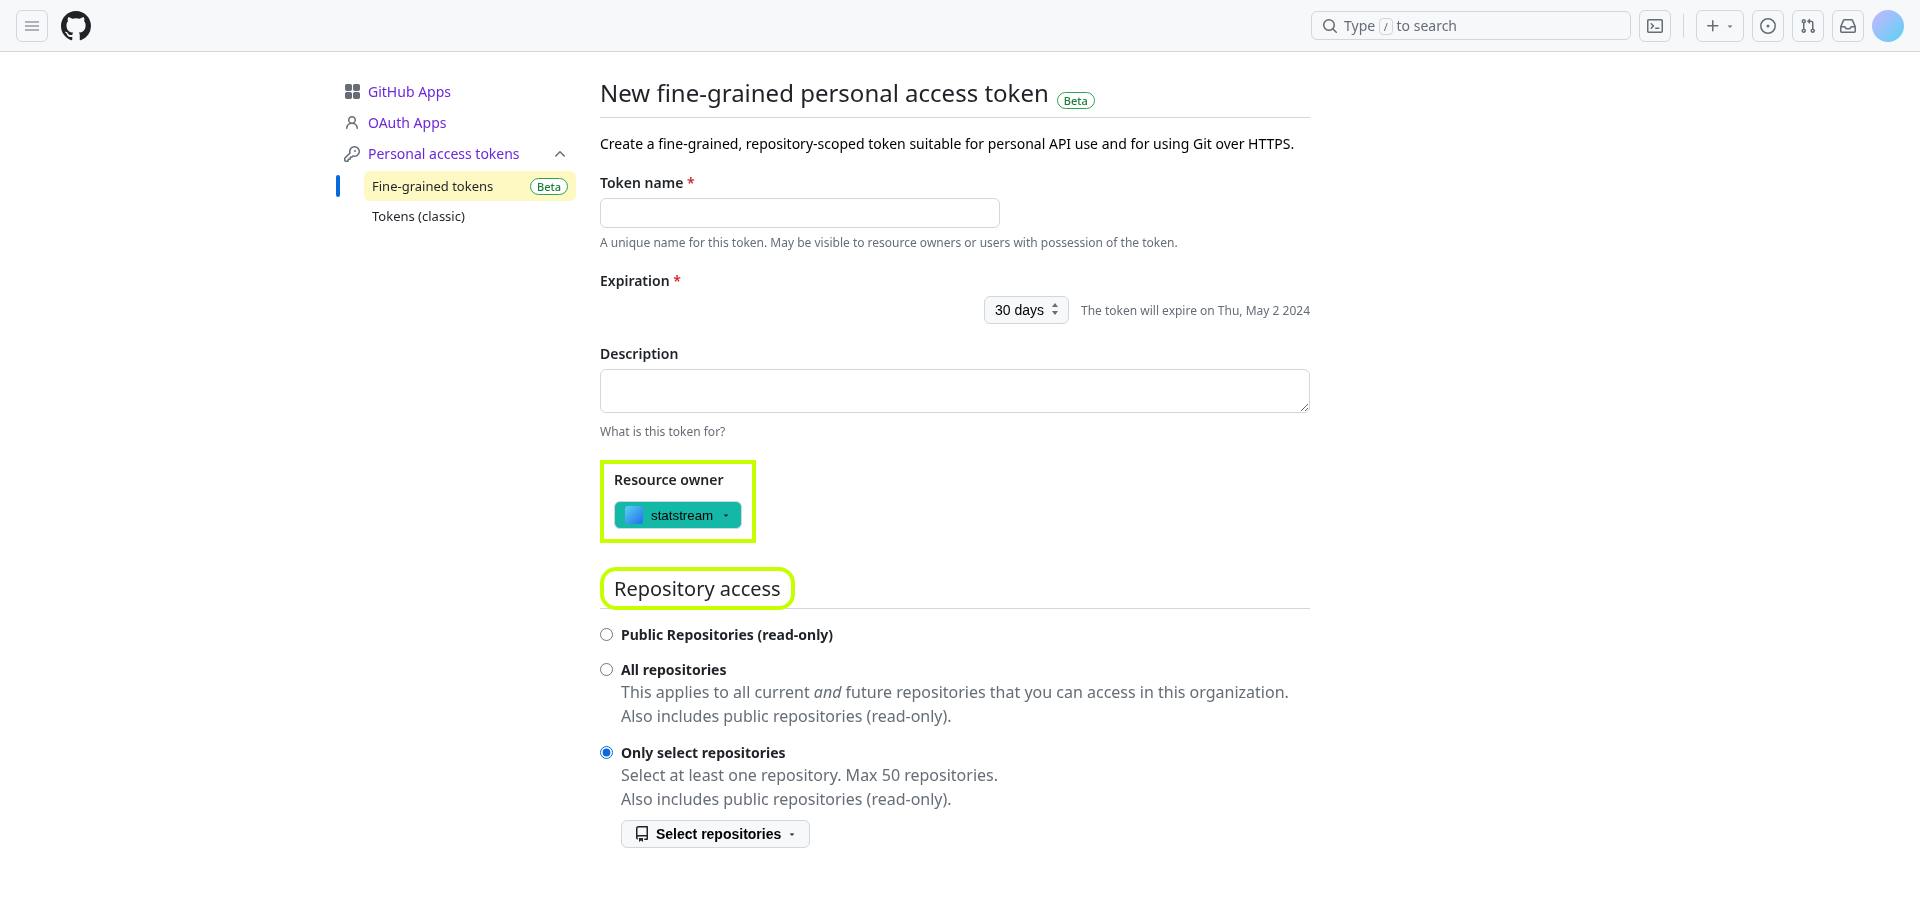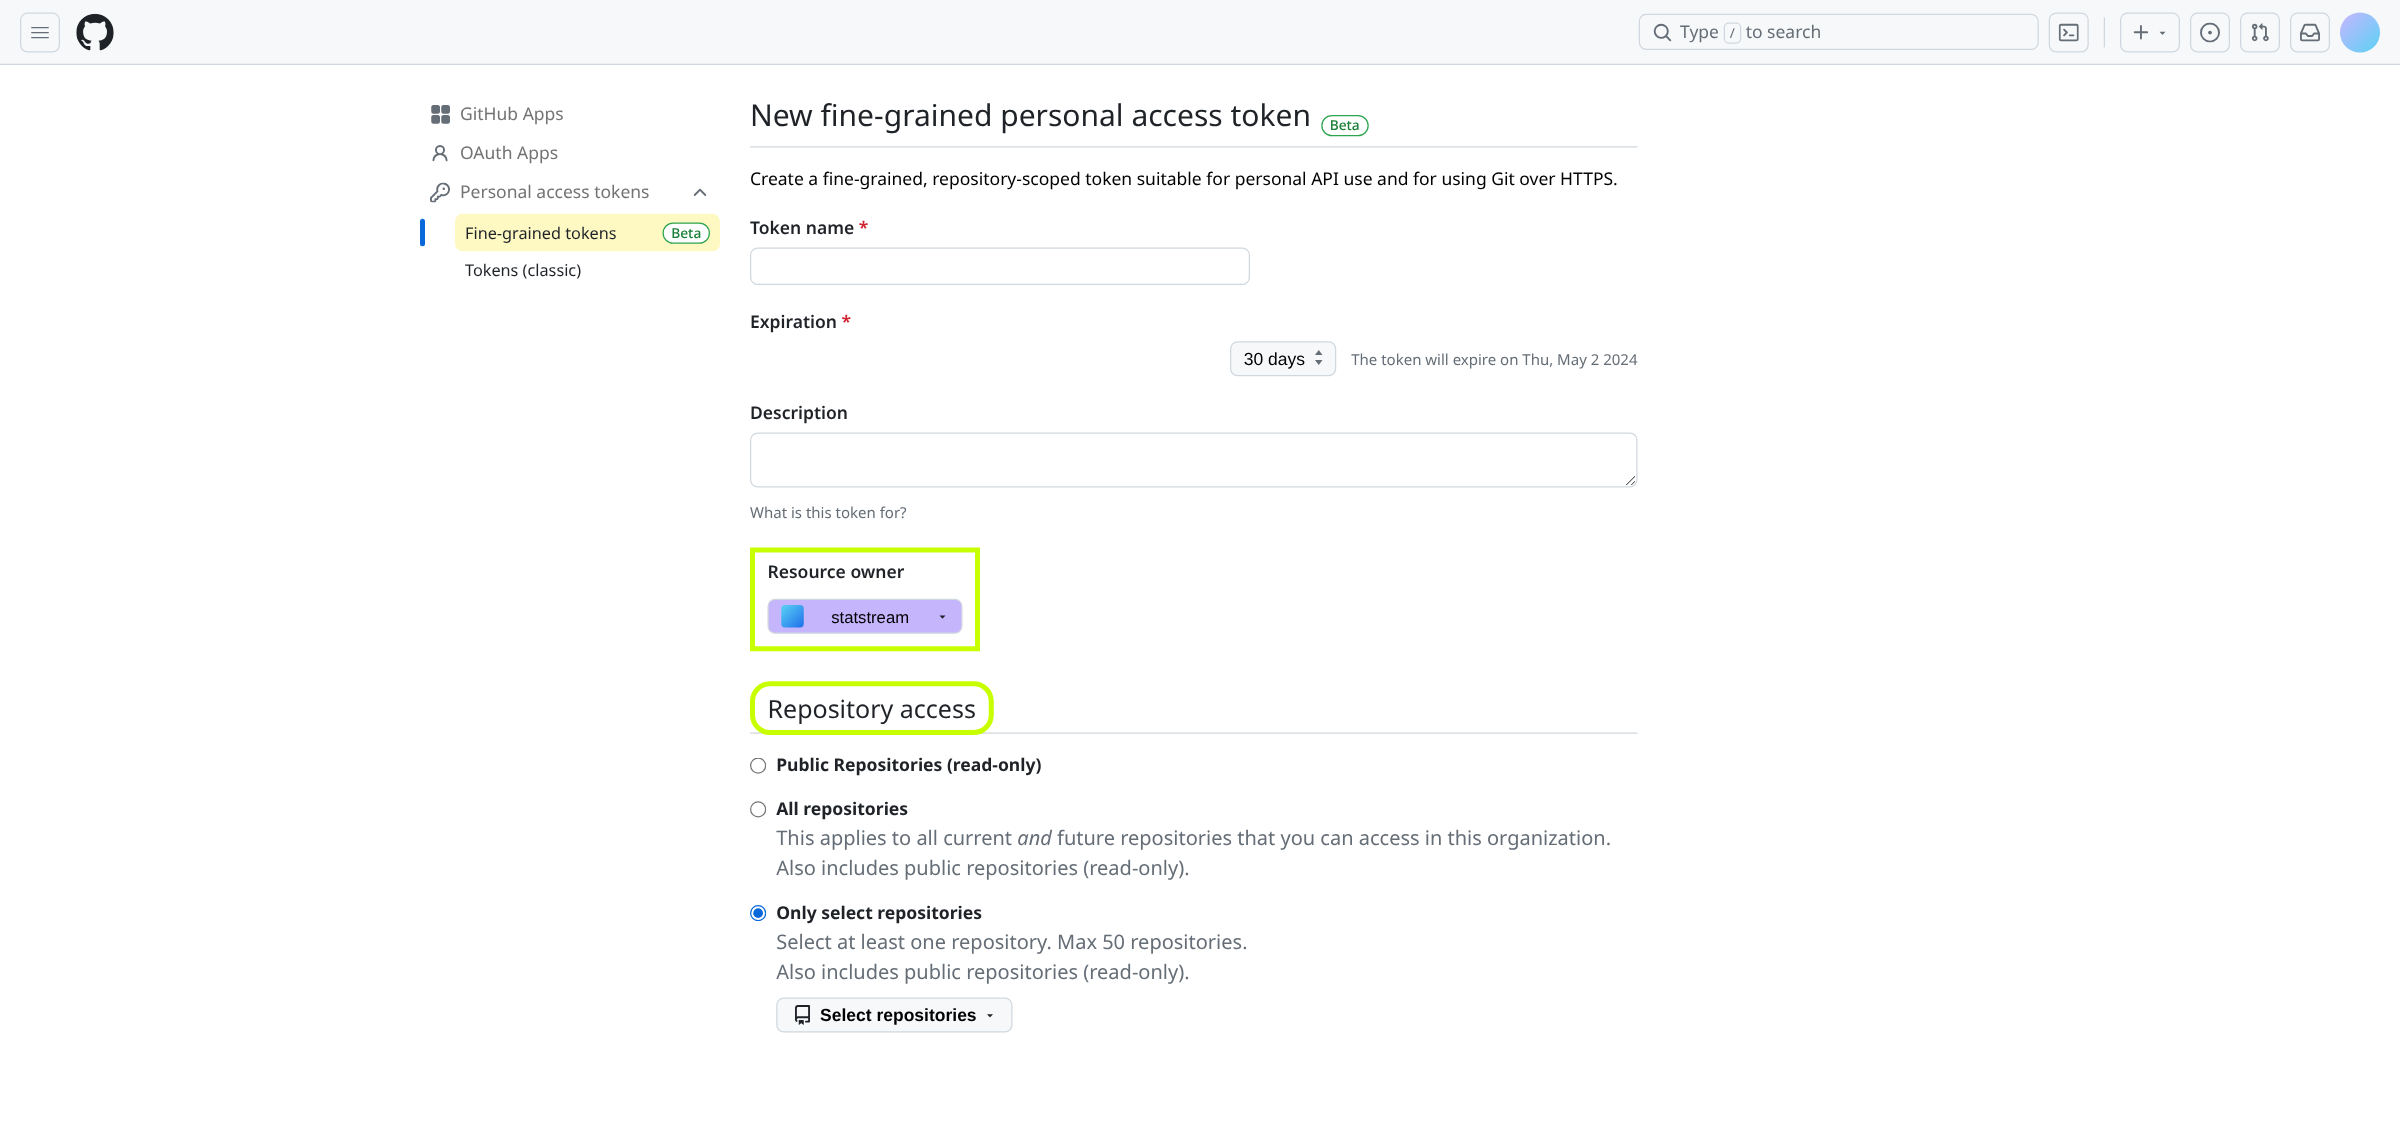--- a/index.html
+++ b/index.html
@@ -9,21 +9,21 @@
 .hamburger { width: 32px; height: 32px; border: 1px solid #d0d7de; border-radius: 6px; display: flex; align-items: center; justify-content: center; cursor: pointer; background: #f6f8fa; }
 .github-logo { width: 32px; height: 32px; display: flex; align-items: center; justify-content: center; }
 .header-right { display: flex; align-items: center; gap: 8px; }
 .search-box { display: flex; align-items: center; border: 1px solid #d0d7de; border-radius: 6px; padding: 4px 10px; width: 320px; color: #656d76; gap: 6px; background: #f6f8fa; }
 .kbd { border: 1px solid #d0d7de; border-radius: 4px; padding: 0 4px; font-size: 11px; }
 .divider-v { width: 1px; height: 24px; background: #d0d7de; margin: 0 4px; }
 .hdr-btn { min-width: 32px; height: 32px; border: 1px solid #d0d7de; border-radius: 6px; display: flex; align-items: center; justify-content: center; cursor: pointer; background: #f6f8fa; color: #656d76; }
 .avatar { width: 32px; height: 32px; border-radius: 50%; background: linear-gradient(135deg, #c8b6ff, #5ad2f4); cursor: pointer; }
 .page-wrap { display: flex; max-width: 1280px; margin: 0 auto; padding: 24px 16px; gap: 24px; }
 .sidebar { width: 240px; flex-shrink: 0; }
-.sidebar-item { display: flex; align-items: center; padding: 6px 8px; border-radius: 6px; cursor: pointer; gap: 8px; color: #737373; }
+.sidebar-item { display: flex; align-items: center; padding: 6px 8px; border-radius: 6px; cursor: pointer; gap: 8px; color: #6d28d9; }
 .sidebar-item.expandable { justify-content: space-between; }
 .sidebar-item .mainlabel { display: flex; align-items: center; gap: 8px; }
 .sidebar-sub { padding-left: 28px; margin-top: 2px; }
 .sidebar-sub-item { display: flex; align-items: center; justify-content: space-between; padding: 6px 8px; border-radius: 6px; cursor: pointer; font-size: 13px; }
 .sidebar-sub-item.active { background: #fef9c3; position: relative; }
 .sidebar-sub-item.active::before { content: ''; position: absolute; left: -28px; top: 4px; bottom: 4px; width: 4px; background: #0969da; border-radius: 2px; }
 .sidebar-sub-item.active .badge-beta { background: #fff; }
 .badge-beta { border: 1px solid #2da44e; color: #1a7f37; font-size: 11px; padding: 0 6px; border-radius: 10px; font-weight: 500; }
 .main { flex: 1; max-width: 710px; }
 .page-title { font-size: 24px; font-weight: 400; display: flex; align-items: flex-end; gap: 8px; padding-bottom: 8px; }
@@ -35,21 +35,21 @@
 .help-text { color: #656d76; font-size: 12px; margin-top: 6px; }
 .section { margin-bottom: 20px; }
 .exp-row { display: flex; align-items: center; gap: 12px; justify-content: flex-end; }
 .select-wrap { position: relative; }
 .select-btn { border: 1px solid #d0d7de; border-radius: 6px; padding: 5px 24px 5px 10px; background: #f6f8fa; cursor: pointer; font-size: 14px; position: relative; }
 .select-btn::after { content: ''; position: absolute; right: 8px; top: 50%; transform: translateY(-50%); width: 0; height: 0; }
 .select-arrows { position: absolute; right: 8px; top: 50%; transform: translateY(-50%); pointer-events: none; }
 .exp-note { color: #656d76; font-size: 12px; }
 .textarea { width: 100%; height: 44px; border: 1px solid #d0d7de; border-radius: 6px; padding: 6px 8px; font-family: inherit; font-size: 14px; resize: both; }
 .highlight-box { border: 4px solid #c8ff00; padding: 6px 10px 10px 10px; display: inline-block; }
-.resowner-btn { border: 1px solid #d0d7de; border-radius: 6px; padding: 4px 10px; background: #c4b5fd; cursor: pointer; display: inline-flex; align-items: center; gap: 22px; margin-top: 6px; }
+.resowner-btn { border: 1px solid #d0d7de; border-radius: 6px; padding: 4px 10px; background: #14b8a6; cursor: pointer; display: inline-flex; align-items: center; gap: 8px; margin-top: 6px; }
 .res-avatar { width: 18px; height: 18px; border-radius: 3px; background: linear-gradient(135deg,#5ad2f4,#1f6feb); }
 .section-heading { font-size: 20px; font-weight: 400; padding-bottom: 6px; border-radius: 16px; }
 .section-heading.highlighted { border: 4px solid #c8ff00; display: inline-block; padding: 4px 10px; }
 .radio-block { margin-top: 16px; }
 .radio-row { display: flex; align-items: flex-start; gap: 8px; }
 .radio-row input { margin-top: 3px; accent-color: #0969da; }
 .radio-content { flex: 1; }
 .radio-label { font-weight: 700; }
 .radio-desc { color: #656d76; font-size: 16px; margin-top: 2px; }
 .radio-desc em { font-style: italic; }
@@ -153,20 +153,21 @@
     <h1 class="page-title">
       <span>New fine-grained personal access token</span>
       <span class="badge-beta">Beta</span>
     </h1>
     <hr class="hr">
     <p class="desc">Create a fine-grained, repository-scoped token suitable for personal API use and for using Git over HTTPS.</p>
 
     <div class="section">
       <label class="field-label"><span>Token name</span> <span class="req">*</span></label><br>
       <input type="text" class="text-input" style="">
+      <div class="help-text">A unique name for this token. May be visible to resource owners or users with possession of the token.</div>
     </div>
 
     <div class="section">
       <label class="field-label"><span>Expiration</span> <span class="req">*</span></label>
       <div class="exp-row">
         <div class="select-wrap">
           <button class="select-btn">
             <span>30 days</span>
             <span class="select-arrows">
               <svg width="10" height="12" viewBox="0 0 10 12" fill="#656d76">

